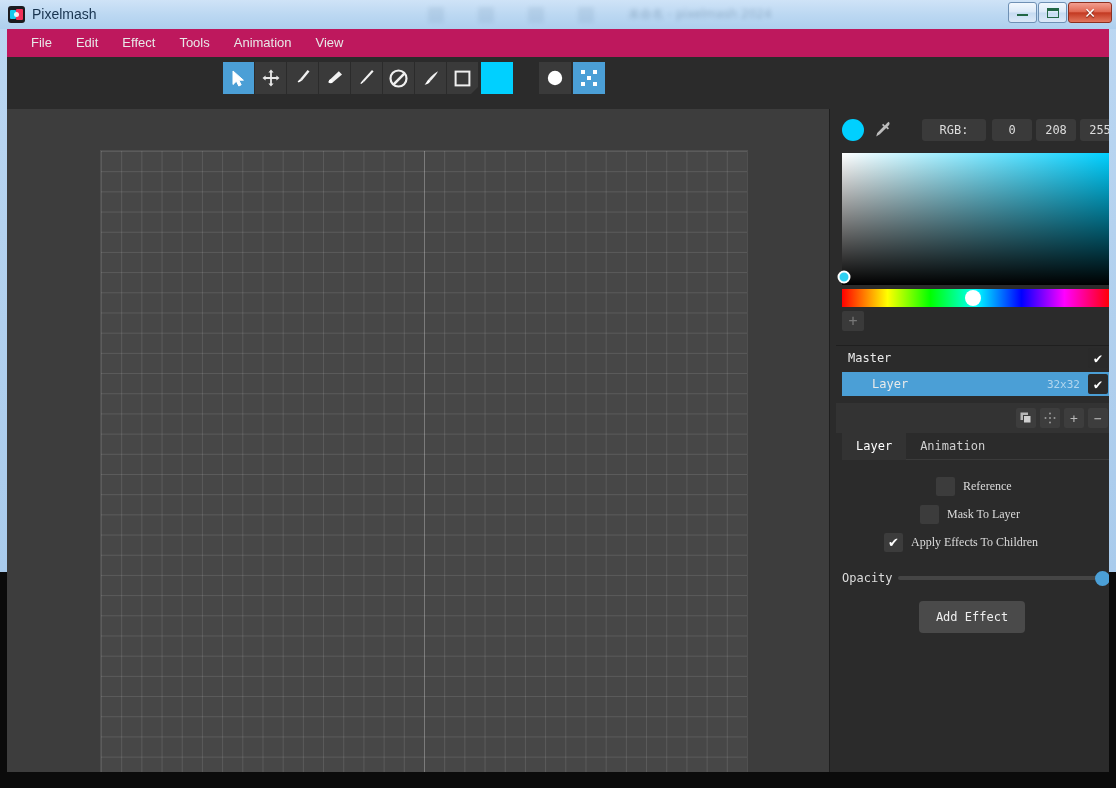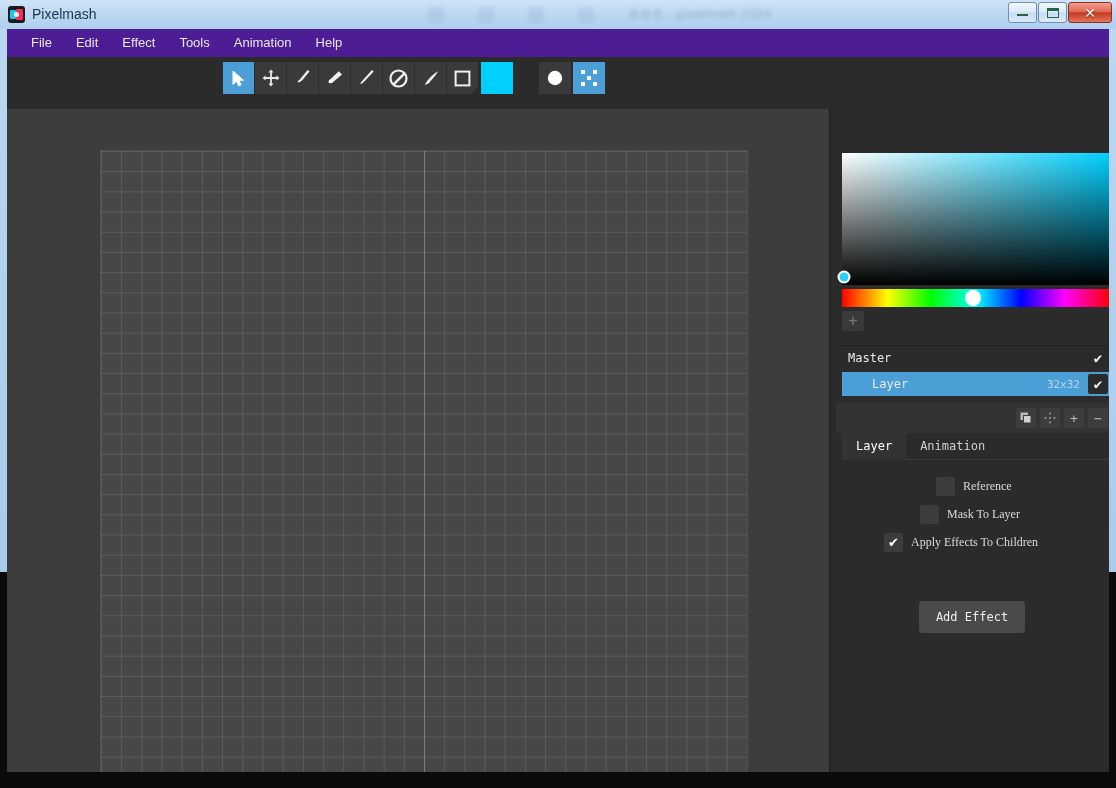--- a/index.html
+++ b/index.html
@@ -64,21 +64,21 @@
   #app {
     position: absolute; left: 7px; top: 29px;
     width: 1102px; height: 743px;
     background: #333333;
     overflow: hidden;
   }
 
   
   #menubar {
     position: absolute; left: 0; top: 0; width: 1102px; height: 28px;
-    background: #4c1d95;
+    background: #be185d;
     display: flex; align-items: center; padding-left: 12px; gap: 0;
   }
   .menu-item {
     font-family: "Liberation Sans", sans-serif; font-size: 13px; color: #e8e8e8;
     padding: 4px 12px; line-height: 16px; cursor: default;
   }
 
   
   #toolbar {
     position: absolute; left: 0; top: 28px; width: 1102px; height: 52px;
@@ -312,21 +312,21 @@
   </div>
 
   <div id="app">
 
     <div id="menubar">
       <div class="menu-item">File</div>
       <div class="menu-item">Edit</div>
       <div class="menu-item">Effect</div>
       <div class="menu-item">Tools</div>
       <div class="menu-item">Animation</div>
-      <div class="menu-item">Help</div>
+      <div class="menu-item">View</div>
     </div>
 
     <div id="toolbar">
 
       <div id="tool-group">
 
         <div class="tool active">
           <svg width="15" height="17" viewBox="0 0 15 17">
             <path d="M2 1 L2 14.5 L5.4 11.2 L7.8 16 L10.2 14.8 L7.8 10.2 L12.4 10.2 Z" fill="#fff" stroke="#fff" stroke-width="1" stroke-linejoin="round"></path>
           </svg>
@@ -426,20 +426,32 @@
 
     <div id="canvas-area">
       <div id="canvas">
         <div id="canvas-center-v"></div>
       </div>
     </div>
 
     <div id="sidebar">
       <div id="sidebar-inner">
 
+        <div id="color-head">
+          <div id="current-color"></div>
+          <div id="eyedropper">
+            <svg width="19" height="19" viewBox="0 0 19 19">
+              <path d="M14.6 1.8 C15.8 2.9 15.9 4.2 14.9 5.2 L13.4 6.7 L15.0 8.3 L13.8 9.5 L12.2 7.9 L5.8 14.3 L2.2 16.6 L3.2 13.0 L9.6 6.6 L8.0 5.0 L9.2 3.8 L10.8 5.4 L12.3 3.9 C13.3 2.9 14.6 1.8 14.6 1.8 Z" fill="#bdbdbd"></path>
+            </svg>
+          </div>
+          <div id="rgb-label">RGB:</div>
+          <div class="rgb-val" id="rgb-r">0</div>
+          <div class="rgb-val" id="rgb-g">208</div>
+          <div class="rgb-val" id="rgb-b">255</div>
+        </div>
 
         <div id="sv-box">
           <div id="sv-cursor"></div>
         </div>
         <div id="hue-bar"></div>
         <div id="hue-knob"></div>
         <div id="add-swatch">+</div>
         <div id="picker-divider"></div>
 
         <div id="layer-list">
@@ -486,20 +498,26 @@
           </div>
           <div class="prop-row" id="row-mask">
             <span class="cbox empty"></span>
             <span class="prop-label">Mask To Layer</span>
           </div>
           <div class="prop-row" id="row-apply">
             <span class="cbox">✔</span>
             <span class="prop-label">Apply Effects To Children</span>
           </div>
 
+          <div id="opacity-row">
+            <span id="opacity-label">Opacity</span>
+            <span id="opacity-track">
+              <span id="opacity-knob"></span>
+            </span>
+          </div>
 
           <div id="add-effect">Add Effect</div>
         </div>
 
       </div>
     </div>
   </div>
 </div>
 
 </body></html>

